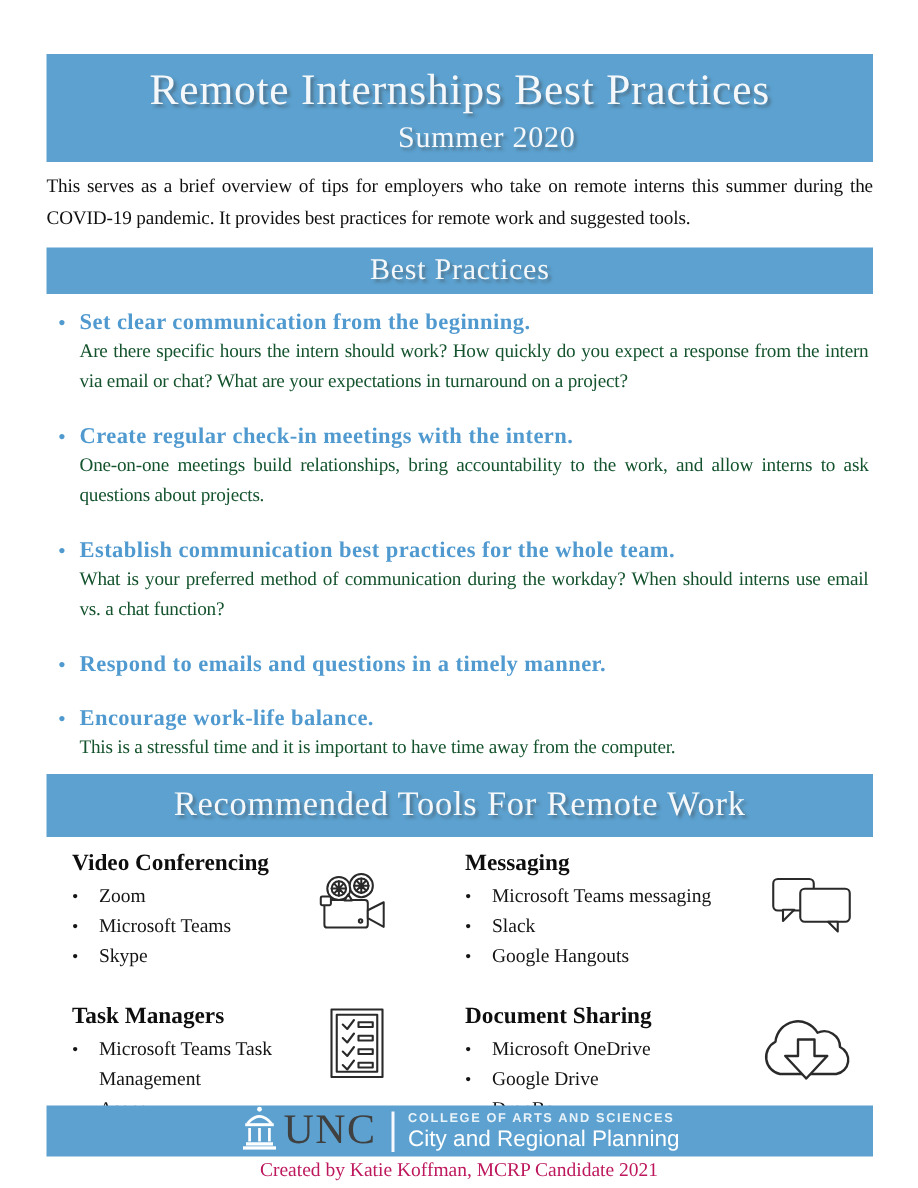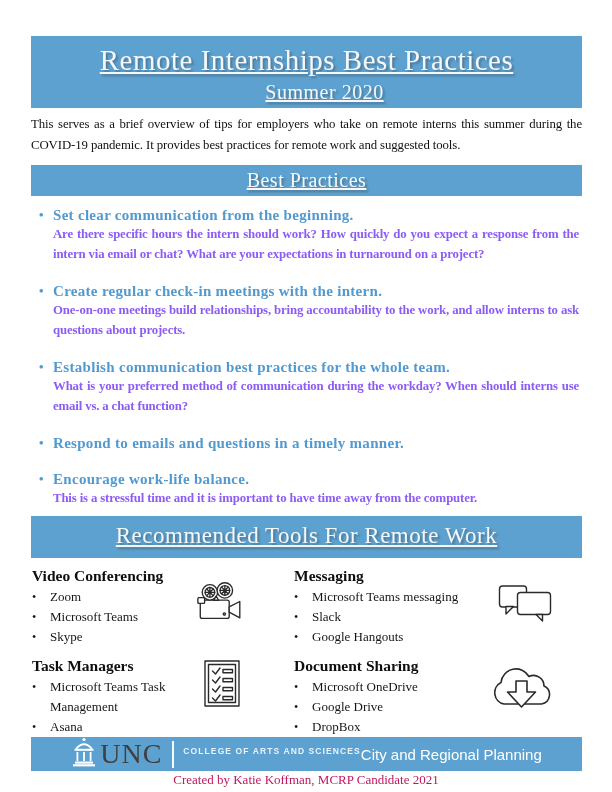--- a/index.html
+++ b/index.html
@@ -6,41 +6,41 @@
   html,body { background:#e9e9e9; }
   .page {
     position:relative; width:612px; height:792px; margin:0 auto;
     background:#ffffff; font-family:"Liberation Serif", serif; color:#111;
     overflow:hidden;
   }
   .banner {
     position:absolute; left:31px; width:551px; background:#5CA1CF;
     color:#f5f8fa; text-align:center;
   }
-  .banner .shadowed { text-shadow:2px 2px 2px rgba(70,80,90,0.5);text-decoration:underline; }
+  .banner .shadowed { text-shadow:2px 2px 2px rgba(70,80,90,0.5); }
   .header-banner { top:36px; height:72px; }
   .doc-title { font-size:29px; line-height:40px; padding-top:4px; letter-spacing:0.5px; }
   .doc-subtitle { font-size:20px; line-height:25px; letter-spacing:0.5px;padding-left:36px; }
   .intro {
     position:absolute; top:114px; left:31px; width:551px;
     font-size:12.8px; line-height:21px; text-align:justify; letter-spacing:-0.1px;
   }
   .bp-banner { top:165px; height:31px; font-size:20px; line-height:31px; letter-spacing:0.5px; }
   .bp-list { position:absolute; top:206px; left:39px; width:540px; }
   .bp-item { margin-bottom:18px; }
   .bp-head { display:flex; color:#509AD0; font-weight:bold; font-size:15px; line-height:18px; letter-spacing:0.3px; }
   .bp-dot { width:14px; flex:0 0 14px; font-size:13px; }
   .bp-body {
     margin-left:14px; width:526px; font-size:12.8px; line-height:20px;
-    text-align:justify; letter-spacing:-0.15px; color:#8b5cf6;font-weight:bold;
+    text-align:justify; letter-spacing:-0.15px; color:#14532d;
   }
   .tools-banner { top:516px; height:42px; font-size:23px; line-height:39px; letter-spacing:0.5px; }
   .tools-grid {
-    position:absolute; top:567px; left:32px; width:546px;
-    display:grid; grid-template-columns:262px 284px; row-gap:10px;
+    position:absolute; top:567px; left:48px; width:546px;
+    display:grid; grid-template-columns:262px 284px; row-gap:22px;
   }
   .tool-cell { position:relative; min-height:78px; }
   .tool-title { font-size:15.5px; font-weight:bold; line-height:18px; white-space:nowrap; color:#0e0e0e; }
   .tool-list { margin-top:2px; }
   .tool-item { display:flex; font-size:13px; line-height:20px; color:#151515; }
   .tool-item .t-dot { flex:0 0 12px; width:12px; font-size:12px; }
   .tool-item .t-label { display:block; }
   .col-narrow .t-label { max-width:150px; }
   .col-wide .t-label { max-width:200px; }
   .t-indent { margin-left:6px; }
@@ -53,21 +53,21 @@
     position:absolute; left:31px; top:737px; width:551px; height:34px;
     background:#5CA1CF; display:flex; align-items:center; justify-content:center;
   }
   .unc-lockup { display:flex; align-items:center; }
   .oldwell { margin-right:3px; }
   .unc-word {
     font-family:"Liberation Serif", serif; color:#404040;
     font-size:28px; line-height:28px; letter-spacing:1px;
   }
   .f-divider { width:2px; height:27px; background:#ffffff; opacity:0.95; margin:0 9px 0 10px; }
-  .f-textblock { display:flex; flex-direction:row; justify-content:flex-end; }
+  .f-textblock { display:flex; flex-direction:column; justify-content:flex-end; }
   .f-college {
     font-family:"Liberation Sans", sans-serif; font-weight:bold;
     font-size:8.5px; letter-spacing:1.1px; color:#e8f2f9; line-height:11px;
   }
   .f-dept {
     font-family:"Liberation Sans", sans-serif; font-size:15px;
     color:#ffffff; line-height:17px;
   }
   .credit {
     position:absolute; top:771px; left:0; width:612px; text-align:center;

